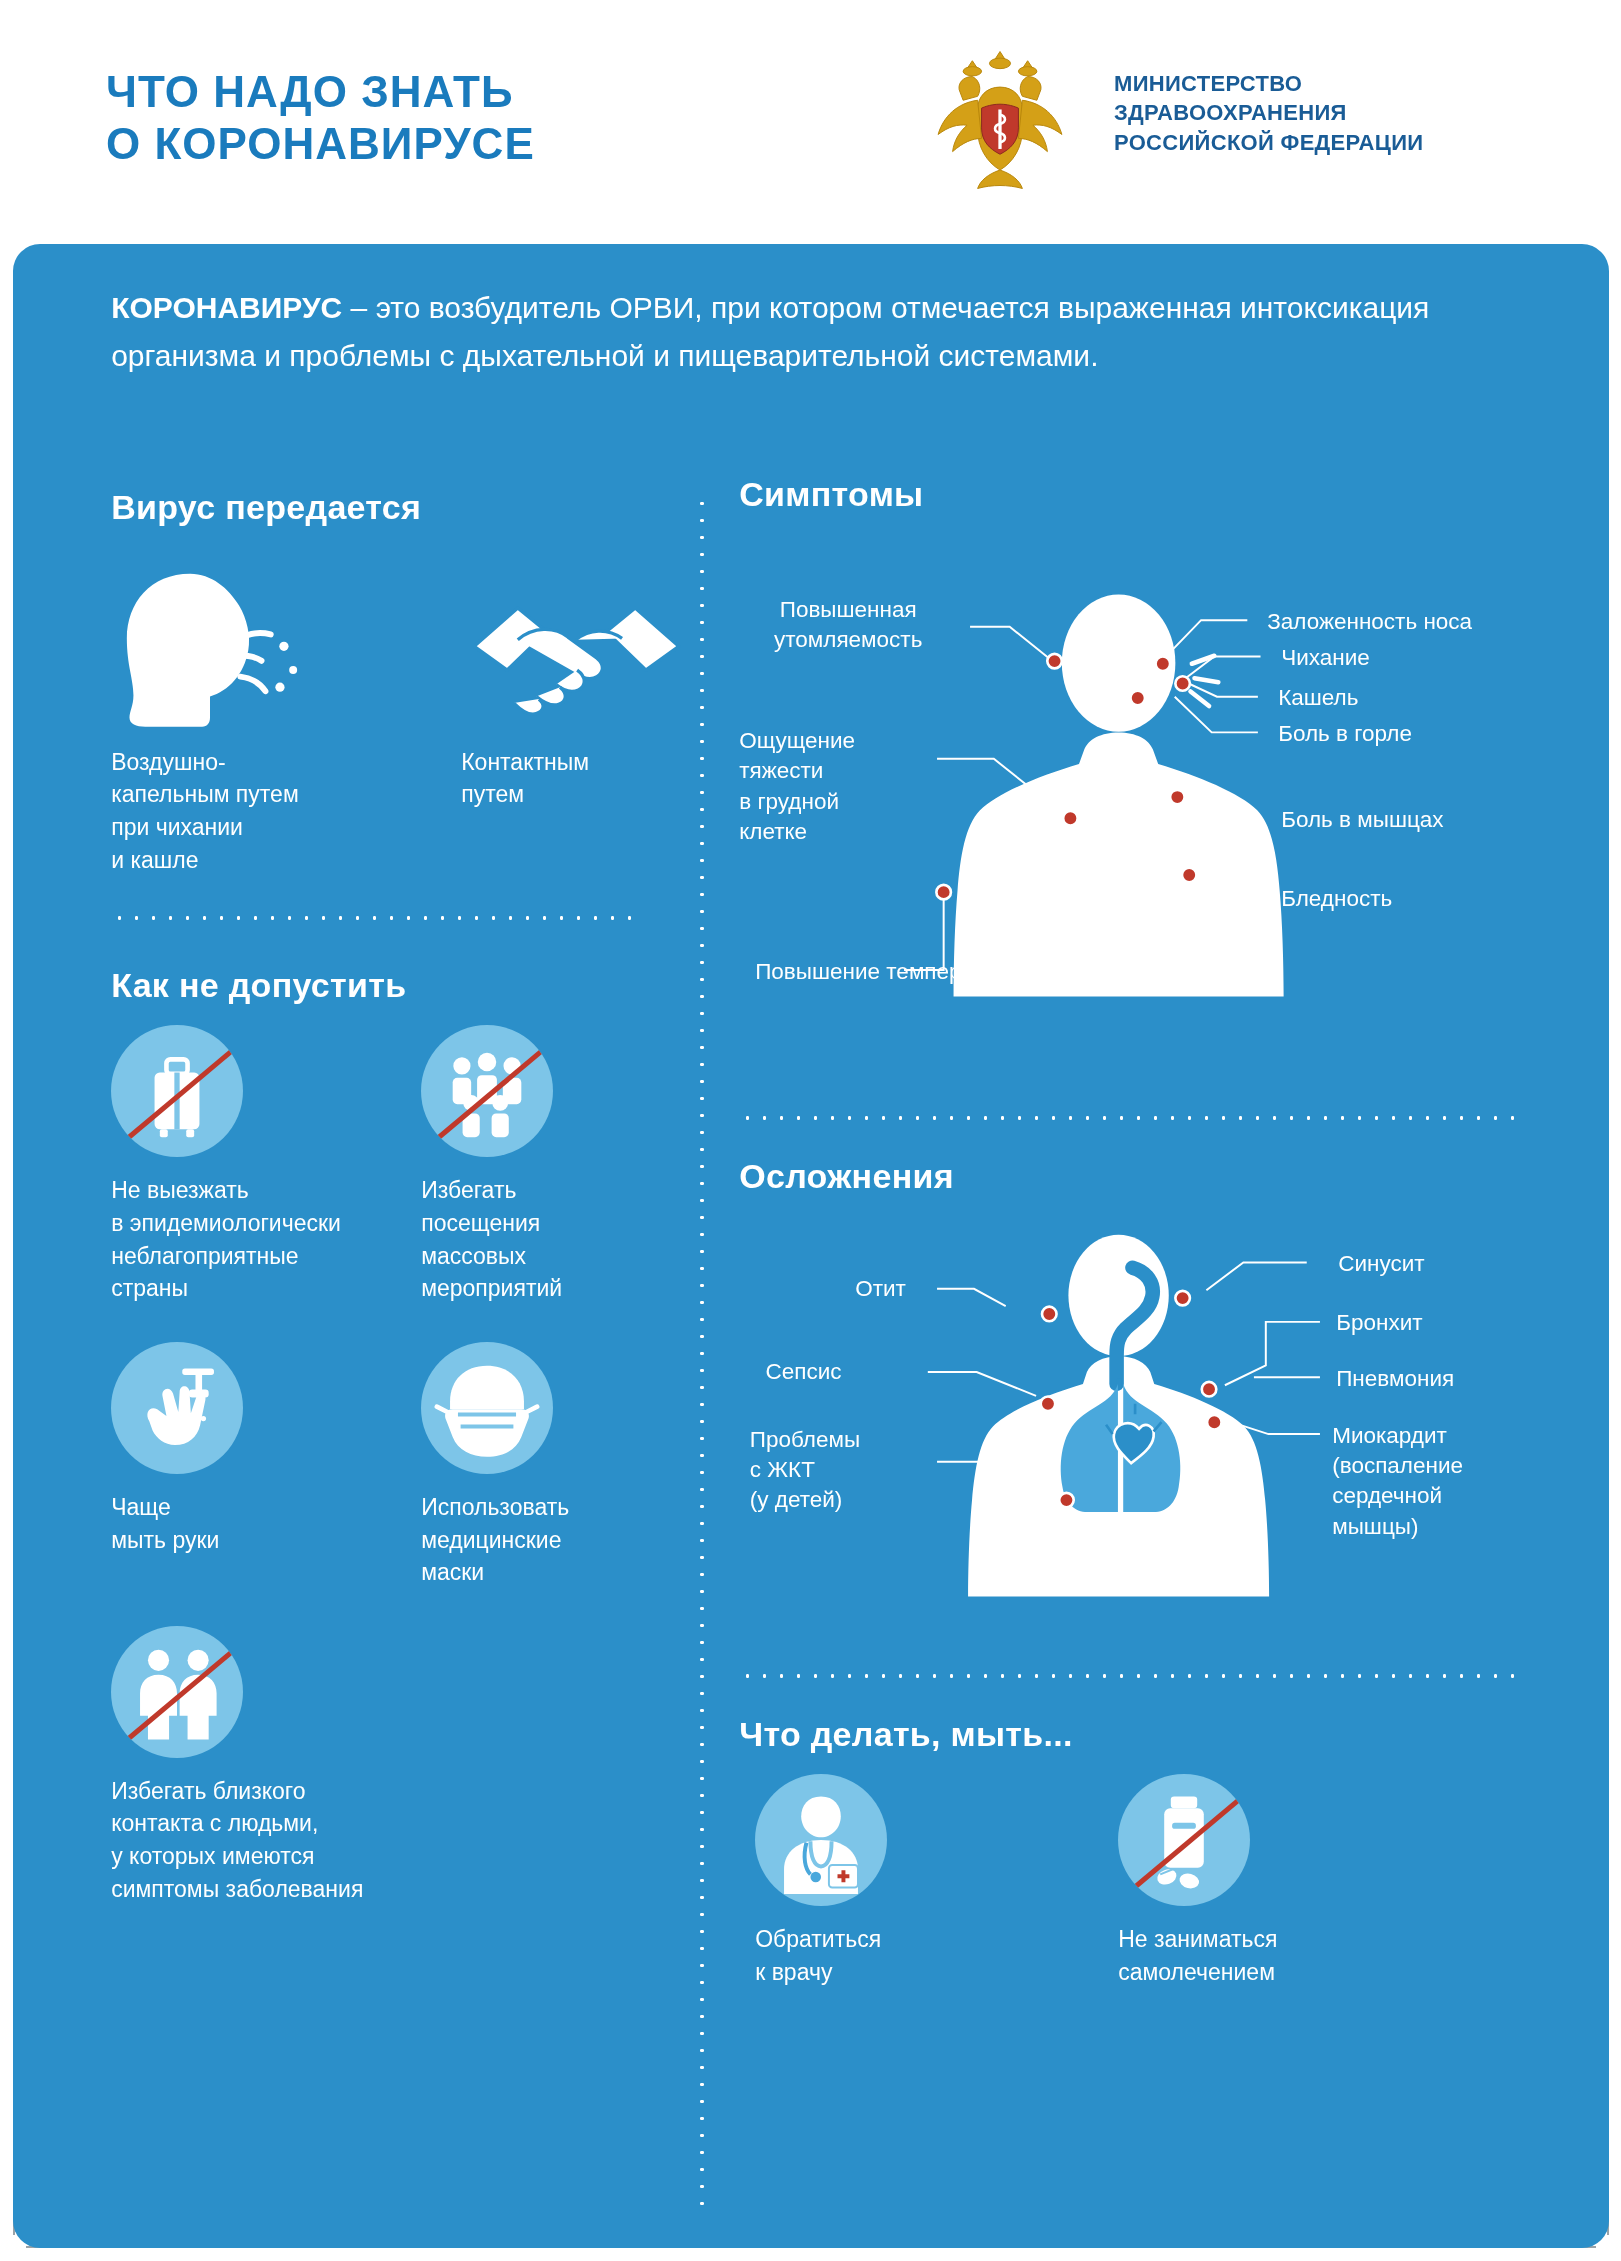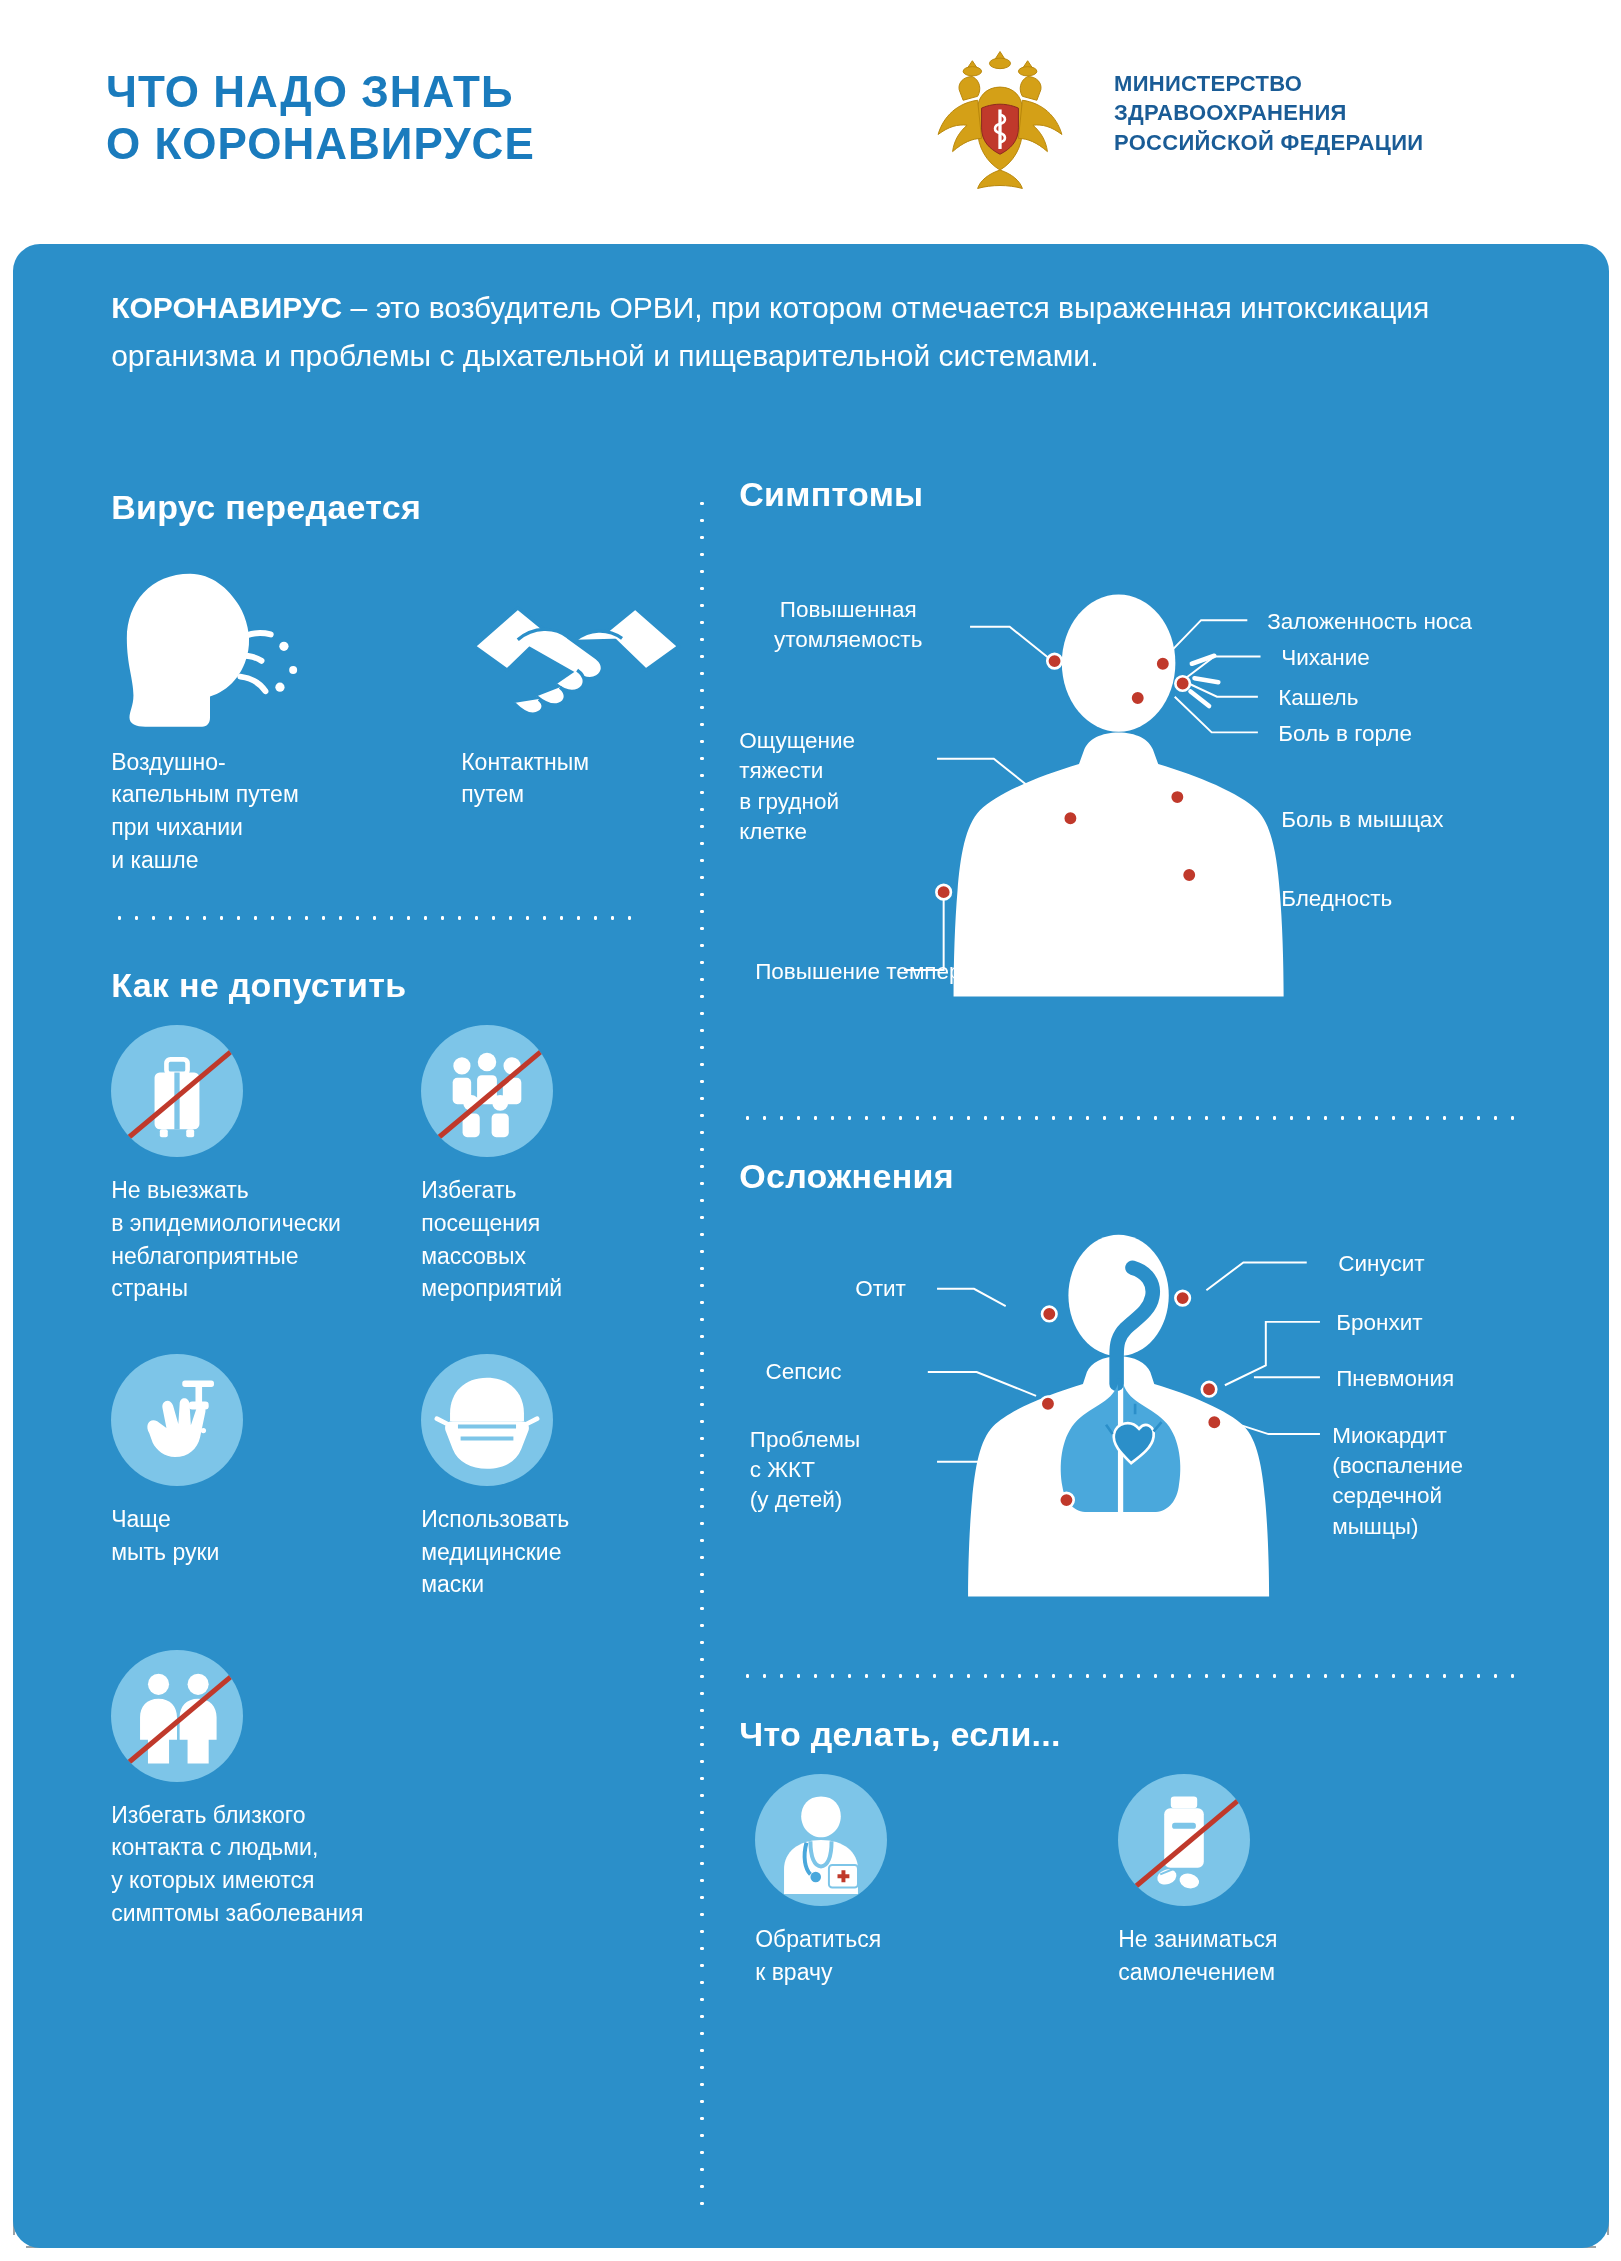--- a/index.html
+++ b/index.html
@@ -37,21 +37,21 @@
   .hdiv{height:4px;background-image:radial-gradient(circle, #ffffff 1.7px, rgba(255,255,255,0) 2px);
     background-size:17px 4px;background-repeat:repeat-x;}
 
   
   .trans{display:flex;gap:86px;margin-top:13.2px;}
   .trans .item{width:264px;}
   .trans .art{height:192px;position:relative;}
   .trans .cap{margin-top:6.6px;}
 
   
-  .prev{display:flex;flex-wrap:wrap;gap:12px 46px;}
+  .prev{display:flex;flex-wrap:wrap;gap:0 46px;}
   .prev .cell{width:264px;margin-bottom:37px;}
   .circle{width:132px;height:132px;border-radius:50%;background:#7dc5e8;position:relative;overflow:hidden;}
   .prev .cap{margin-top:17px;}
   .slash{position:absolute;left:-4px;top:50%;width:148px;height:4.6px;background:#c0392b;transform:rotate(-40deg);transform-origin:center;}
 
   
   .fig{position:relative;width:812px;}
   .lbl{position:absolute;font-size:22.5px;color:#ffffff;line-height:1.35;}
 </style>
 </head>
@@ -362,21 +362,21 @@
         <div class="lbl" style="left:597px;top:92px;">Бронхит</div>
         <div class="lbl" style="left:597px;top:148px;">Пневмония</div>
         <div class="lbl" style="left:593px;top:205px;white-space:pre-line">Миокардит
 (воспаление
 сердечной
 мышцы)</div>
       </div>
 
       <div class="hdiv" style="width:786px;margin:2.6px 0 37px 0;"></div>
 
-      <h2 class="h2">Что делать, если...</h2>
+      <h2 class="h2">Что делать, мыть...</h2>
 
       <div class="prev" style="margin-left:16px;gap:0 99px;">
 
         <div class="cell" style="width:264px;">
           <div class="circle">
             <svg viewBox="0 0 200 200" width="132" height="132" aria-hidden="true">
               <g fill="#ffffff">
                 <path d="M100 34 c-20 0 -30 14 -30 30 c0 18 14 32 30 32 c16 0 30 -14 30 -32 c0 -16 -10 -30 -30 -30z"></path>
                 <path d="M100 100 c-34 0 -56 18 -56 44 v38 h112 v-38 c0 -26 -22 -44 -56 -44z"></path>
               </g>

